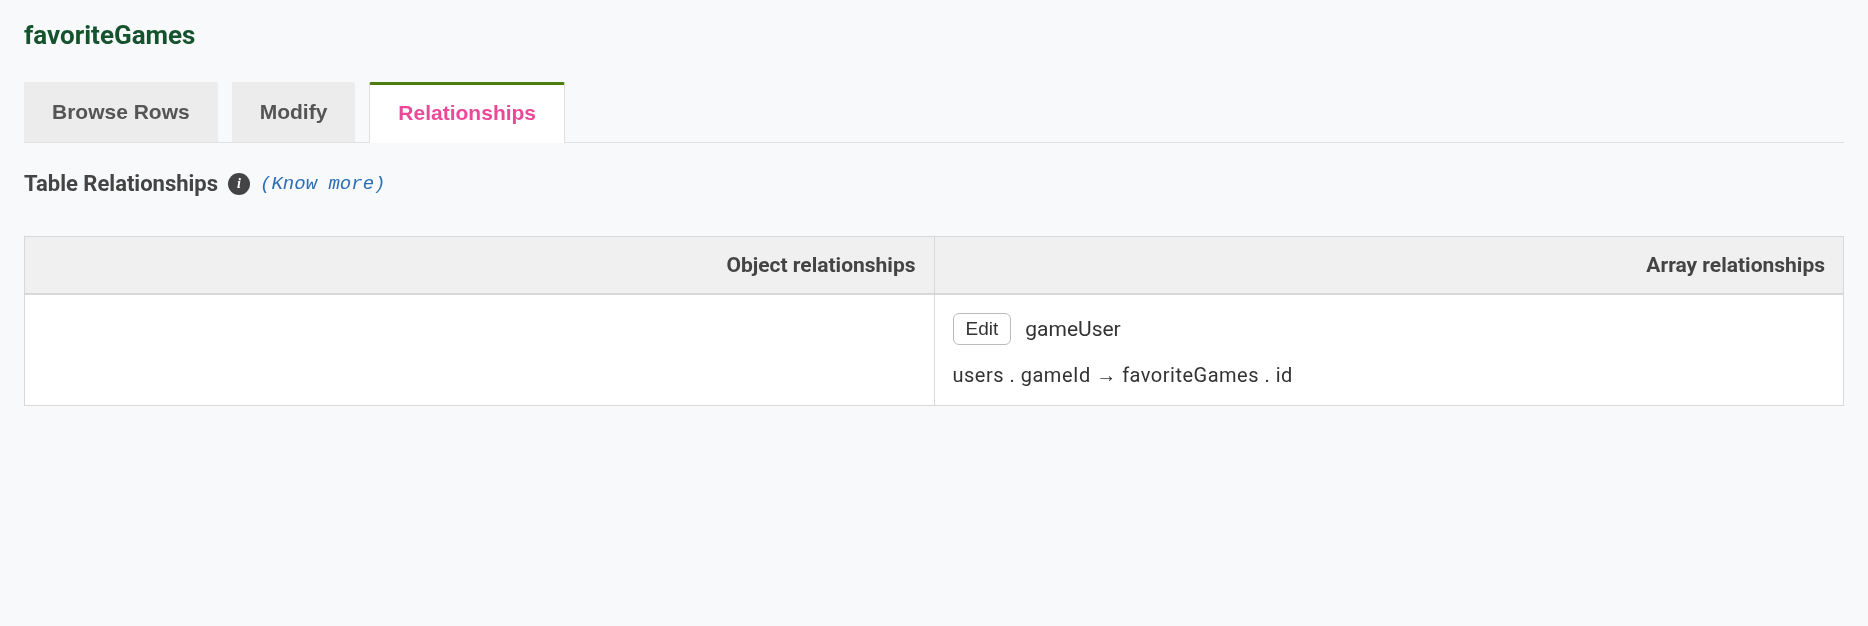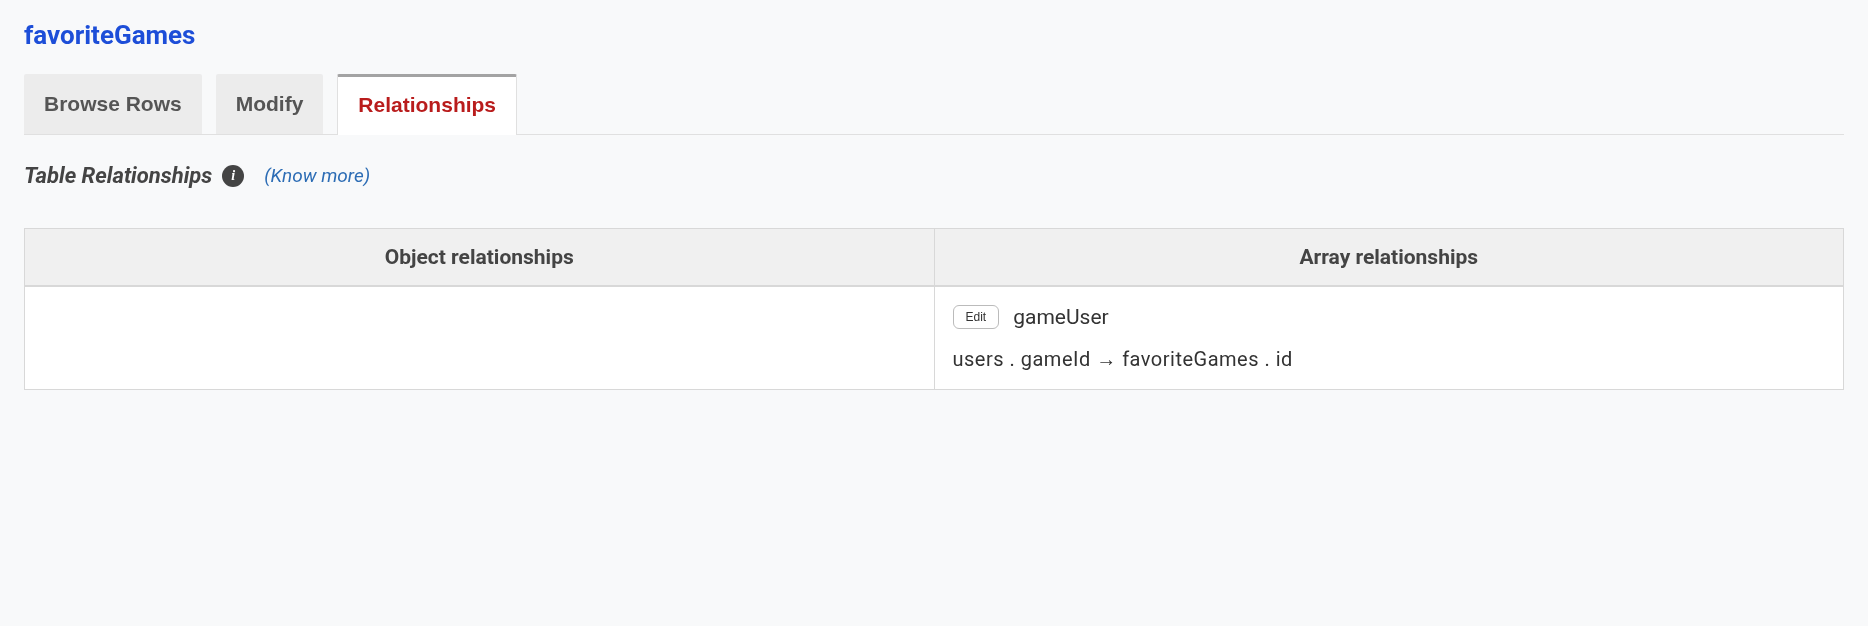--- a/index.html
+++ b/index.html
@@ -9,90 +9,89 @@
     }
     body {
       font-family: -apple-system, BlinkMacSystemFont, "Segoe UI", Roboto, "Helvetica Neue", Arial, sans-serif;
       background: #f8f9fa;
       color: #333;
       padding: 20px 24px;
     }
     .page-title {
       font-size: 26px;
       font-weight: 700;
-      color: #1d4ed8;
-      margin-bottom: 24px;
+      color: #14532d;
+      margin-bottom: 32px;
     }
     .tabs-row {
       display: flex;
       gap: 14px;
       border-bottom: 1px solid #e0e0e0;
       margin-bottom: 28px;
     }
     .tab {
-      padding: 18px 20px;
+      padding: 18px 28px;
       font-size: 21px;
       font-weight: 600;
       color: #555;
       background: #ececec;
       border: none;
       cursor: pointer;
       border-radius: 2px 2px 0 0;
       position: relative;
     }
     .tab.active {
       background: #fff;
-      color: #b91c1c;
-      border-top: 3px solid #a3a3a3;
+      color: #ec4899;
+      border-top: 3px solid #4d7c0f;
       padding-top: 15px;
       border-left: 1px solid #e0e0e0;
       border-right: 1px solid #e0e0e0;
       margin-bottom: -1px;
     }
     .section-header {
       display: flex;
       align-items: center;
       gap: 10px;
       margin-bottom: 40px;
     }
     .section-title {
       font-size: 22px;
       font-weight: 700;
       color: #444;
-      font-style: italic;
     }
     .info-icon {
       display: inline-flex;
       align-items: center;
       justify-content: center;
       width: 22px;
       height: 22px;
       border-radius: 50%;
       background: #444;
       color: #fff;
       font-size: 14px;
       font-weight: 700;
       font-style: italic;
       font-family: Georgia, serif;
     }
     .know-more-link {
       color: #2d6db5;
       font-style: italic;
       font-size: 19px;
       text-decoration: none;
-      margin-left: 10px;
+      font-family: Liberation Mono, monospace;
     }
     .rel-table {
       width: 100%;
       border-collapse: collapse;
       border: 1px solid #d8d8d8;
       background: #fff;
     }
     .rel-table th {
-      text-align: center;
+      text-align: right;
       background: #f0f0f0;
       font-size: 21px;
       font-weight: 700;
       color: #444;
       padding: 16px 18px;
       border-bottom: 2px solid #d8d8d8;
       border-right: 1px solid #d8d8d8;
     }
     .rel-table th:last-child {
       border-right: none;
@@ -108,21 +107,21 @@
       border-right: none;
     }
     .rel-entry-header {
       display: flex;
       align-items: center;
       gap: 14px;
       margin-bottom: 18px;
     }
     .edit-btn {
       padding: 4px 12px;
-      font-size: 12px;
+      font-size: 19px;
       background: #fff;
       border: 1px solid #bbb;
       border-radius: 6px;
       cursor: pointer;
       color: #333;
     }
     .rel-name {
       font-weight: 400;
       font-size: 21px;
       color: #333;

